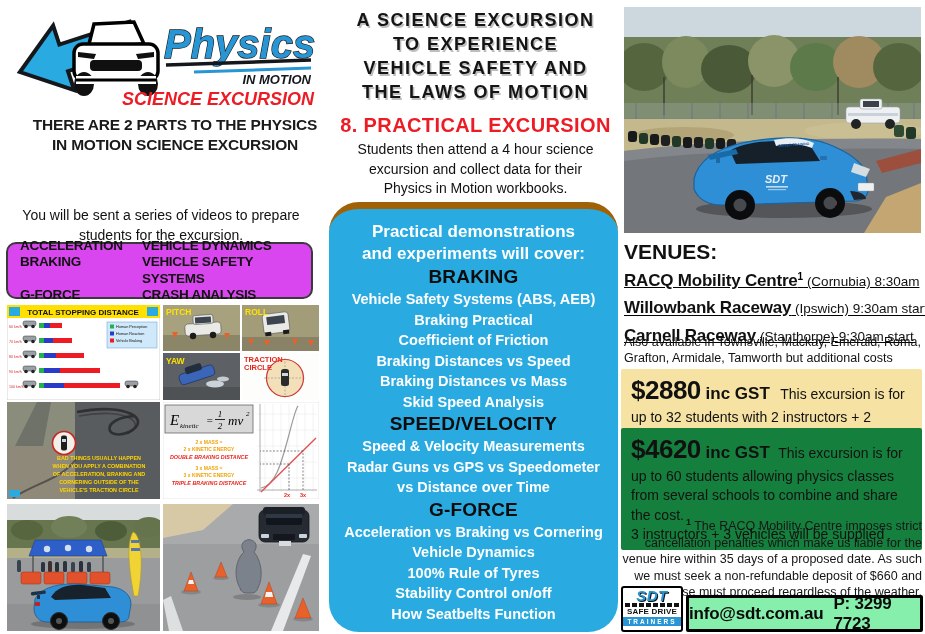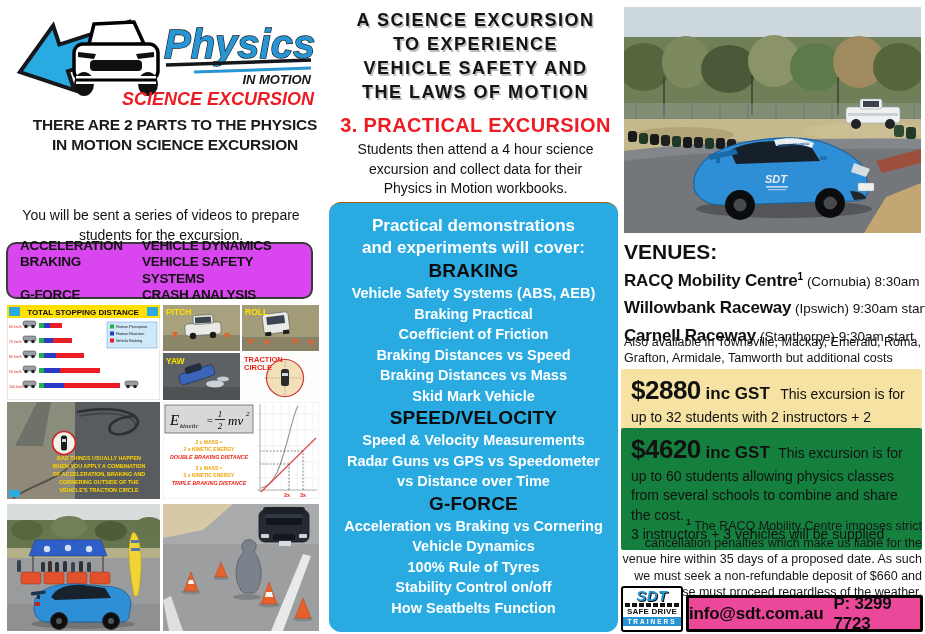--- a/index.html
+++ b/index.html
@@ -15,46 +15,46 @@
   .part-title { font-size:21.5px; font-weight:800; letter-spacing:0.4px; color:#ed1c24; }
   .small-body { font-size:14px; line-height:19.5px; color:#111; }
   .videos-box { background:#d946ef; border:2px solid #3a3a3a; border-radius:10px;
     display:grid; grid-template-columns:122px 1fr; padding:19px 12px; align-content:center; }
   .vitem { font-size:13.5px; line-height:16.5px; font-weight:800; letter-spacing:-0.3px; color:#111; }
 
   
   .headline { font-size:18px; line-height:24px; font-weight:800; letter-spacing:1.5px;
     color:#141414; text-shadow:1.5px 1.5px 0 #bdbdbd; }
   .part2-title { font-size:20px; font-weight:800; letter-spacing:0.4px; color:#ed1c24; }
-  .bluebox { background:#29abe2; border-radius:12px; border-top:1px solid #a16207;
+  .bluebox { background:#29abe2; border-radius:30px; border-top:7px solid #a16207;
     text-align:center; padding-top:12px; }
   .bb-title { font-size:17px; line-height:22px; font-weight:700; color:#fff; }
   .bb-head { font-size:19px; line-height:24px; font-weight:800; color:#0d0d0d; letter-spacing:0.2px; }
   .bb-item { font-size:14.5px; line-height:20.5px; font-weight:600; color:#fff; }
 
   
   .venues-title { font-size:21px; font-weight:800; color:#111; }
-  .venue-line { line-height:22px; white-space:nowrap; }
+  .venue-line { line-height:22px; white-space:nowrap;text-decoration:underline; }
   .venue-name { font-size:17px; font-weight:600; color:#111; letter-spacing:-0.2px; }
   .venue-detail { font-size:13.5px; color:#111; }
   .also { font-size:12.5px; line-height:16px; color:#111; }
   .price-box { border-radius:2px; padding:6px 10px; line-height:1.22; }
   .amount { font-size:26px; font-weight:800; letter-spacing:-0.5px; color:#111; }
   .gst { font-size:17px; font-weight:800; color:#111; }
   .pdesc { font-size:14px; color:#111; }
   .footnote { font-size:12.5px; line-height:16.5px; text-align:right; color:#161616; }
   .sdt-box { width:62px; height:46px; background:#fff; border:2px solid #000; border-radius:3px;
     display:flex; flex-direction:column; align-items:center; justify-content:flex-start; overflow:hidden; }
   .sdt-brand { font-size:15px; font-weight:800; font-style:italic; color:#2896d4; line-height:15px;
     text-shadow:1px 1px 0 #111; letter-spacing:0.5px; }
   .sdt-road { width:54px; height:4px; background:repeating-linear-gradient(90deg,#111 0 5px,#fff 5px 7px); }
   .sdt-safe { font-size:8px; font-weight:800; color:#111; line-height:10px; letter-spacing:0.2px; }
   .sdt-trainers { font-size:6.5px; font-weight:800; color:#fff; background:#2896d4; width:58px;
     text-align:center; letter-spacing:2px; line-height:9px; }
-  .contact-bar { background:#ec4899; border:3px solid #000; border-radius:2px;
+  .contact-bar { background:#86efac; border:3px solid #000; border-radius:2px;
     display:flex; align-items:center; gap:10px; }
   .contact-txt { font-size:17px; font-weight:800; color:#0b0b0b; letter-spacing:-0.2px; }
 
   svg text { font-family:"Liberation Sans", sans-serif; }
   svg text.serif { font-family:"Liberation Serif", serif; font-style:italic; }
 </style>
 </head>
 <body>
 
 <div class="page">
@@ -378,36 +378,36 @@
       <ellipse cx="84" cy="93" rx="14" ry="3" fill="#000" opacity="0.18"></ellipse>
       <path d="M84,36 c-5,1 -7,7 -3,12 c-8,7 -11,24 -4,36 c1,3 3,5 6,5 l6,0 c3,0 5,-2 6,-5 c6,-12 3,-28 -4,-36 c4,-5 2,-11 -3,-12 c-1,-0.5 -3,-0.5 -4,0 z" fill="#7b828b" stroke="#565c66" stroke-width="0.8"></path>
     </g>
   </svg>
 
   <div class="abs ctr headline pre" style="left:333px; top:8px; width:285px;">A SCIENCE EXCURSION
 TO EXPERIENCE
 VEHICLE SAFETY AND
 THE LAWS OF MOTION</div>
 
-  <div class="abs ctr part2-title" style="left:333px; top:114px; width:285px;">3. PRACTICAL EXCURSION</div>
+  <div class="abs ctr part2-title" style="left:333px; top:114px; width:285px;">8. PRACTICAL EXCURSION</div>
 
   <div class="abs ctr small-body pre" style="left:333px; top:140px; width:285px;">Students then attend a 4 hour science
 excursion and collect data for their
 Physics in Motion workbooks.</div>
 
   <div class="abs bluebox" style="left:329px; top:202px; width:289px; height:430px;">
     <div class="bb-title pre">Practical demonstrations
 and experiments will cover:</div>
     <div class="bb-head">BRAKING</div>
     <div class="bb-item">Vehicle Safety Systems (ABS, AEB)</div>
     <div class="bb-item">Braking Practical</div>
     <div class="bb-item">Coefficient of Friction</div>
     <div class="bb-item">Braking Distances vs Speed</div>
     <div class="bb-item">Braking Distances vs Mass</div>
-    <div class="bb-item">Skid Mark Vehicle</div>
+    <div class="bb-item">Skid Speed Analysis</div>
     <div class="bb-head">SPEED/VELOCITY</div>
     <div class="bb-item">Speed &amp; Velocity Measurements</div>
     <div class="bb-item pre">Radar Guns vs GPS vs Speedometer
 vs Distance over Time</div>
     <div class="bb-head">G-FORCE</div>
     <div class="bb-item">Acceleration vs Braking vs Cornering</div>
     <div class="bb-item">Vehicle Dynamics</div>
     <div class="bb-item">100% Rule of Tyres</div>
     <div class="bb-item">Stability Control on/off</div>
     <div class="bb-item">How Seatbelts Function</div>

